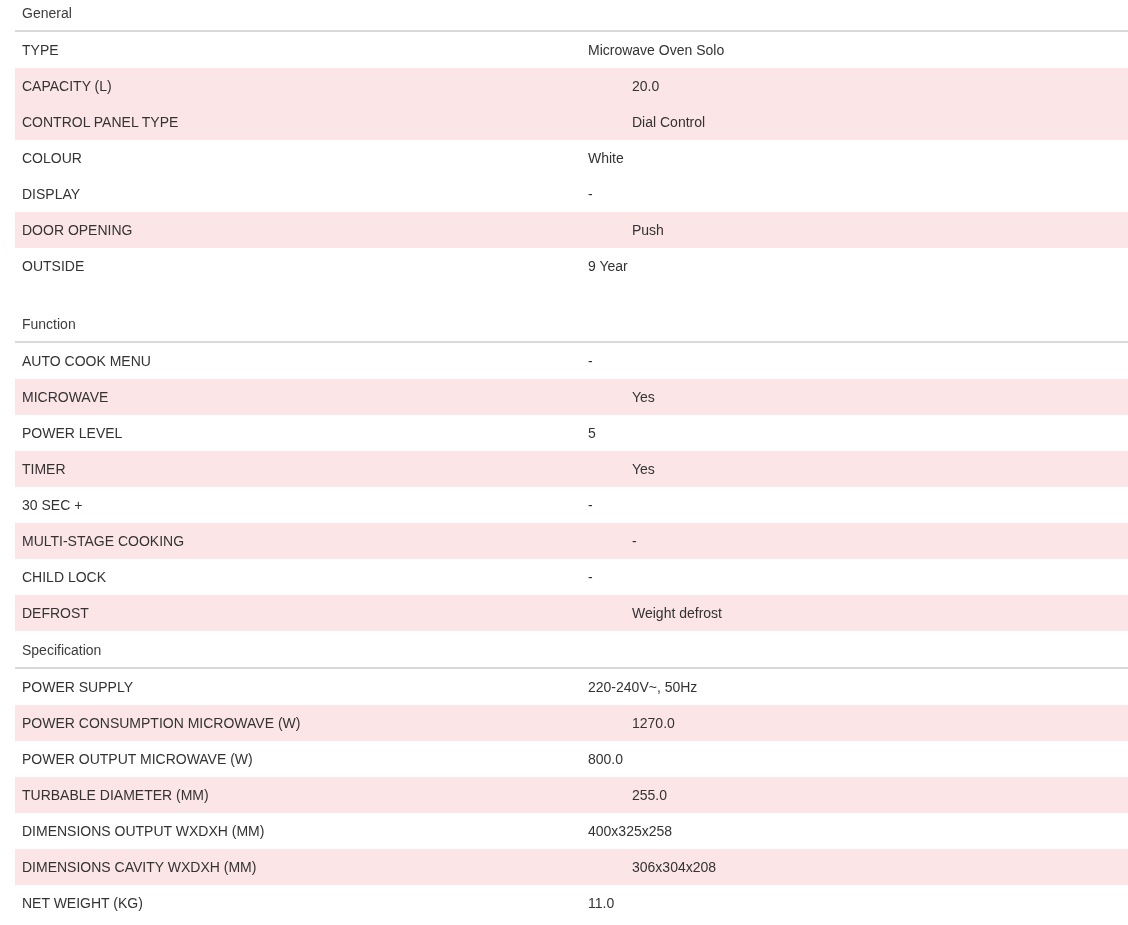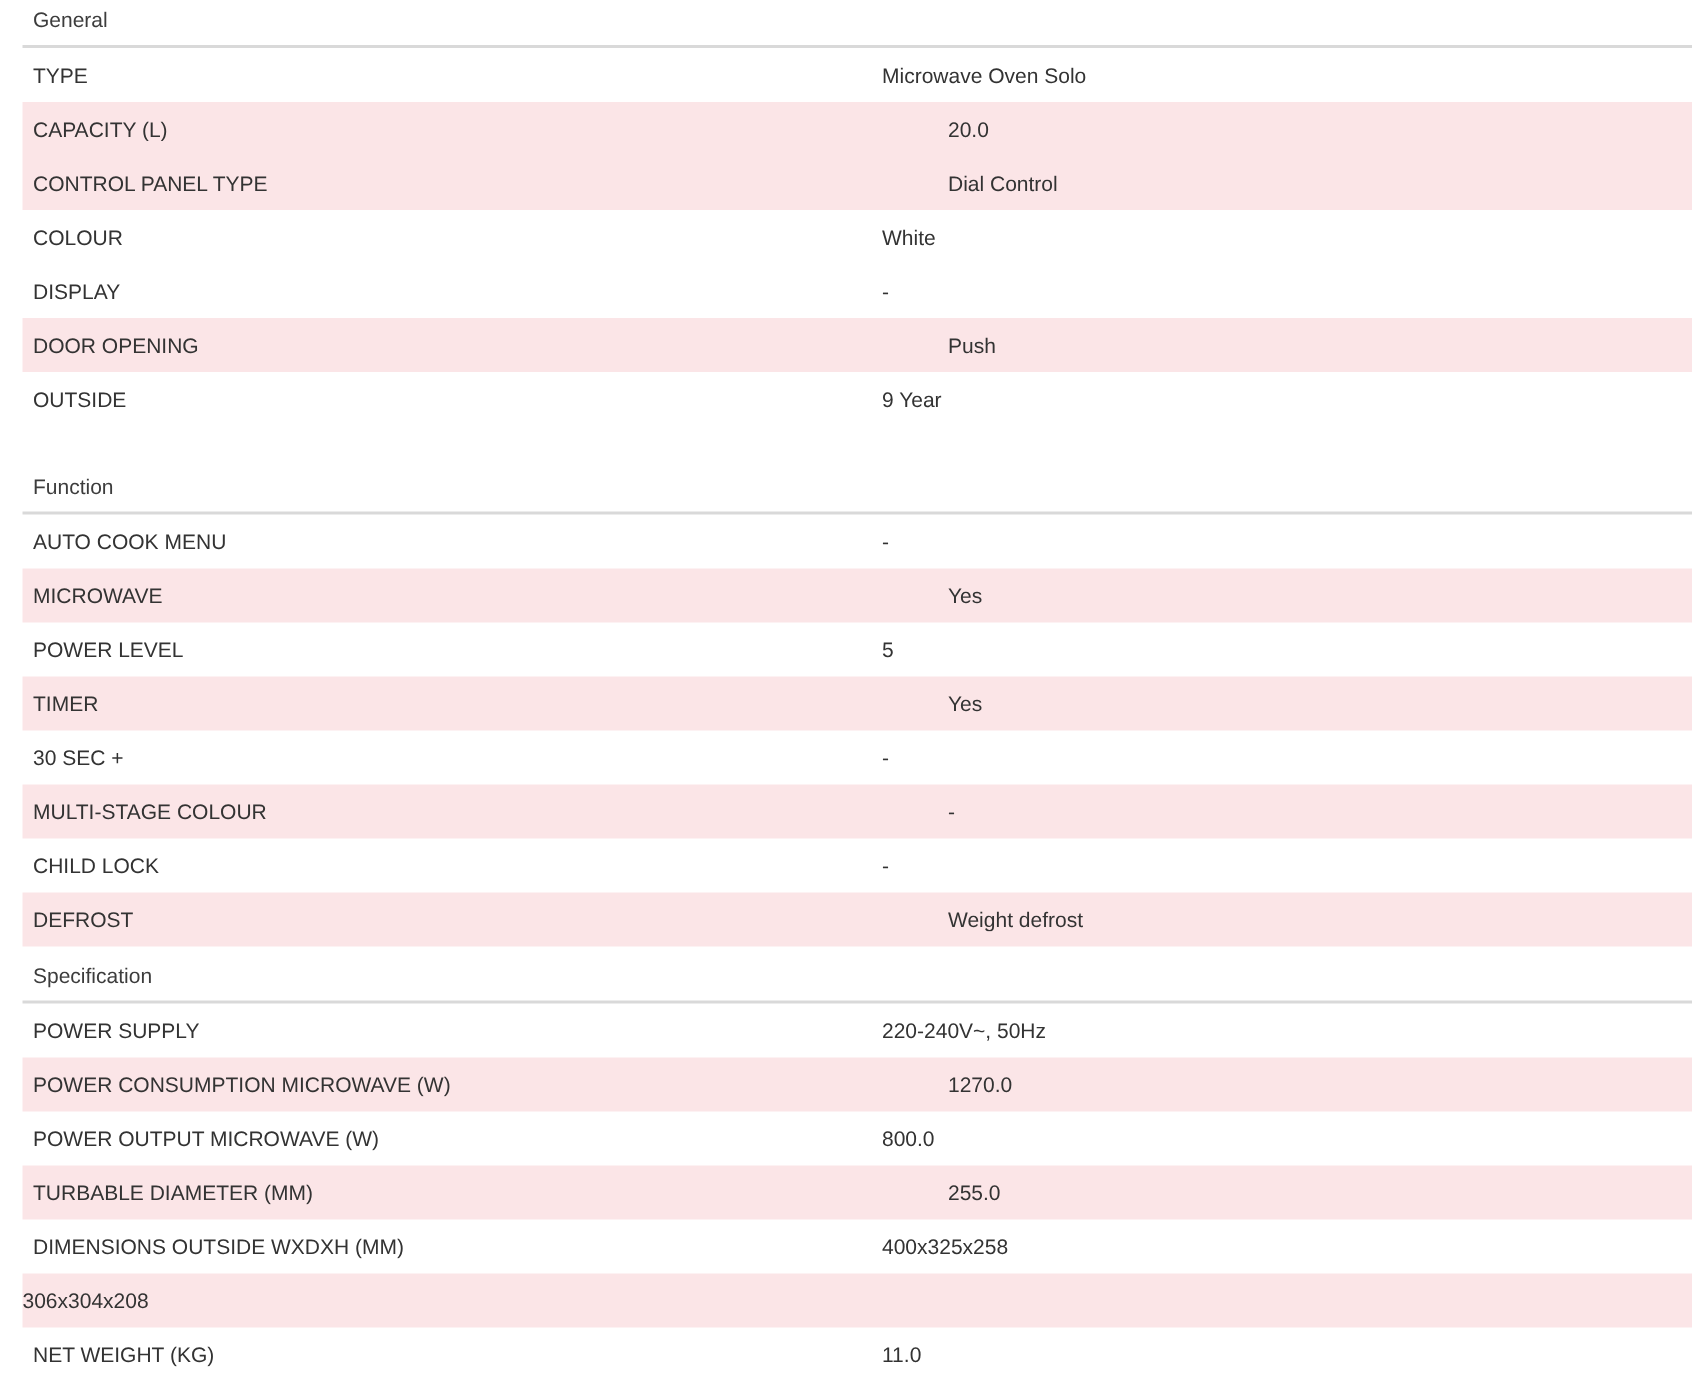--- a/index.html
+++ b/index.html
@@ -128,21 +128,21 @@
     <div class="cell-label">TIMER</div>
     <div class="cell-value">Yes</div>
   </div>
 
   <div class="row">
     <div class="cell-label">30 SEC +</div>
     <div class="cell-value">-</div>
   </div>
 
   <div class="row alt">
-    <div class="cell-label">MULTI-STAGE COLOUR</div>
+    <div class="cell-label">MULTI-STAGE COOKING</div>
     <div class="cell-value">-</div>
   </div>
 
   <div class="row">
     <div class="cell-label">CHILD LOCK</div>
     <div class="cell-value">-</div>
   </div>
 
   <div class="row alt">
     <div class="cell-label">DEFROST</div>
@@ -169,25 +169,26 @@
     <div class="cell-label">POWER OUTPUT MICROWAVE (W)</div>
     <div class="cell-value">800.0</div>
   </div>
 
   <div class="row alt">
     <div class="cell-label">TURBABLE DIAMETER (MM)</div>
     <div class="cell-value">255.0</div>
   </div>
 
   <div class="row">
-    <div class="cell-label">DIMENSIONS OUTSIDE WXDXH (MM)</div>
+    <div class="cell-label">DIMENSIONS OUTPUT WXDXH (MM)</div>
     <div class="cell-value">400x325x258</div>
   </div>
 
   <div class="row alt">
+    <div class="cell-label">DIMENSIONS CAVITY WXDXH (MM)</div>
     <div class="cell-value">306x304x208</div>
   </div>
 
   <div class="row">
     <div class="cell-label">NET WEIGHT (KG)</div>
     <div class="cell-value">11.0</div>
   </div>
 </div>
   </div>
 </div>

